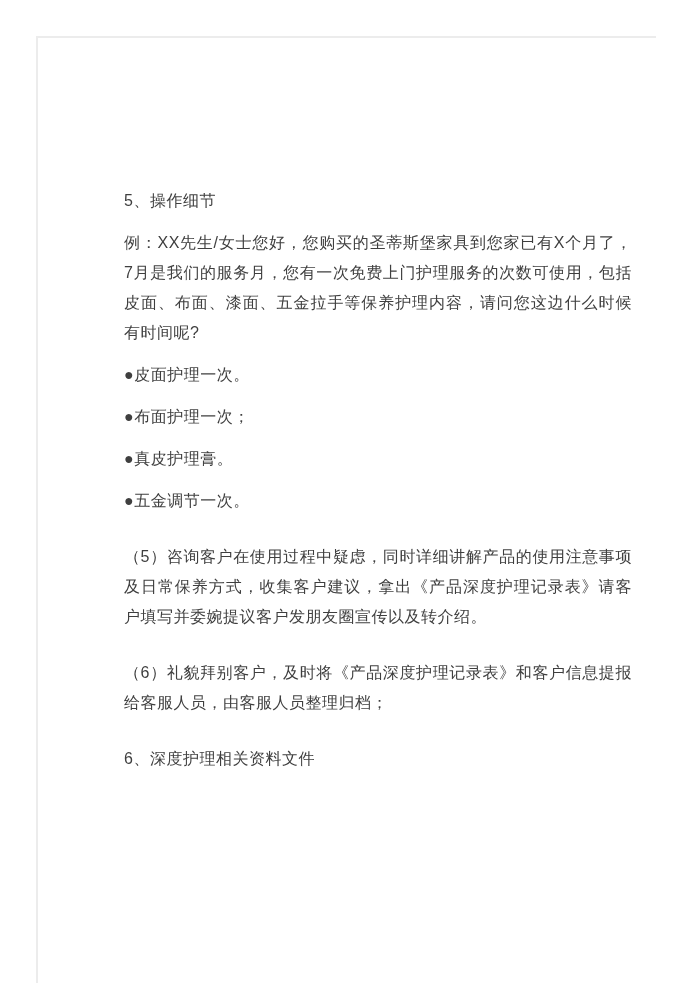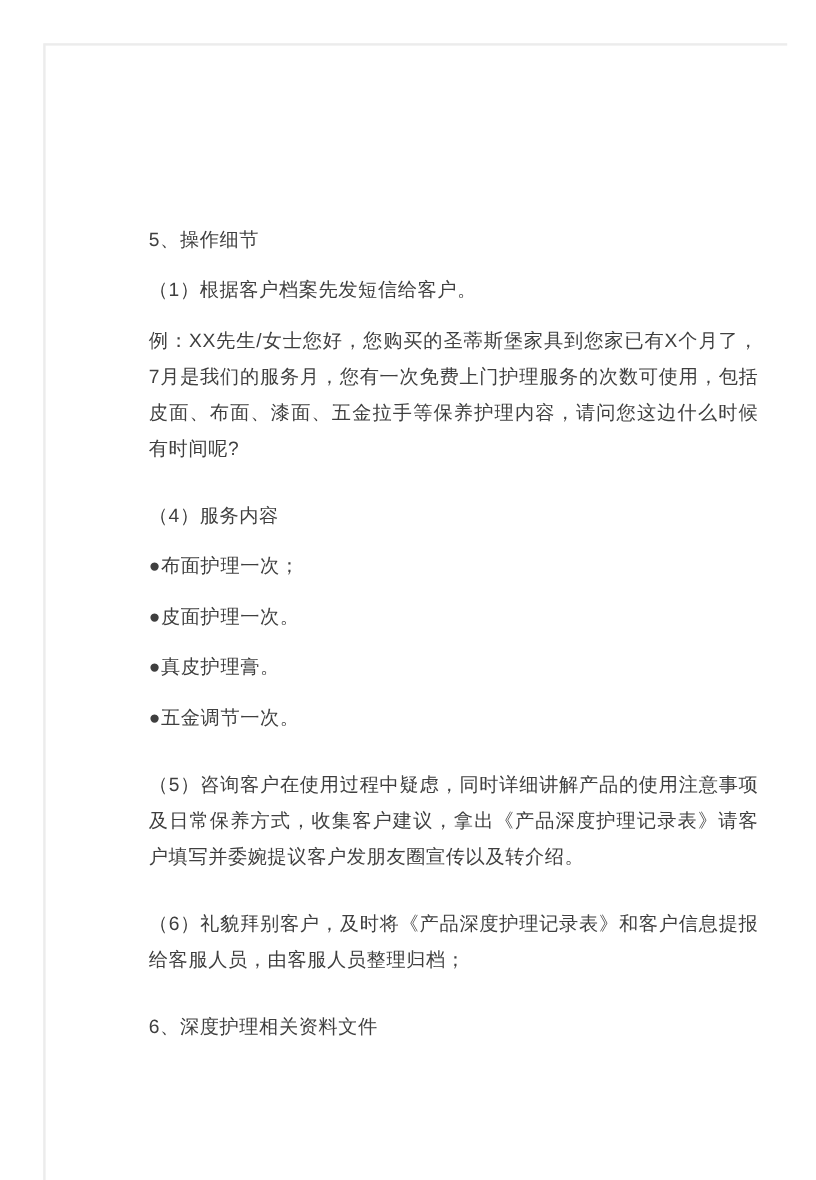--- a/index.html
+++ b/index.html
@@ -26,24 +26,22 @@
   .doc p.spaced {
     margin-top: 26px;
   }
 </style>
 </head>
 <body>
 
 <div class="page">
   <div class="doc">
     <p>5、操作细节</p>
-    <p>（1）根据客户档案先发短信给客户。</p>
     <p>例：XX先生/女士您好，您购买的圣蒂斯堡家具到您家已有X个月了，7月是我们的服务月，您有一次免费上门护理服务的次数可使用，包括皮面、布面、漆面、五金拉手等保养护理内容，请问您这边什么时候有时间呢?</p>
-    <p class="spaced">（4）服务内容</p>
+    <p>●皮面护理一次。</p>
     <p>●布面护理一次；</p>
-    <p>●皮面护理一次。</p>
     <p>●真皮护理膏。</p>
     <p>●五金调节一次。</p>
     <p class="spaced">（5）咨询客户在使用过程中疑虑，同时详细讲解产品的使用注意事项及日常保养方式，收集客户建议，拿出《产品深度护理记录表》请客户填写并委婉提议客户发朋友圈宣传以及转介绍。</p>
     <p class="spaced">（6）礼貌拜别客户，及时将《产品深度护理记录表》和客户信息提报给客服人员，由客服人员整理归档；</p>
     <p class="spaced">6、深度护理相关资料文件</p>
   </div>
 </div>
 
 </body></html>

